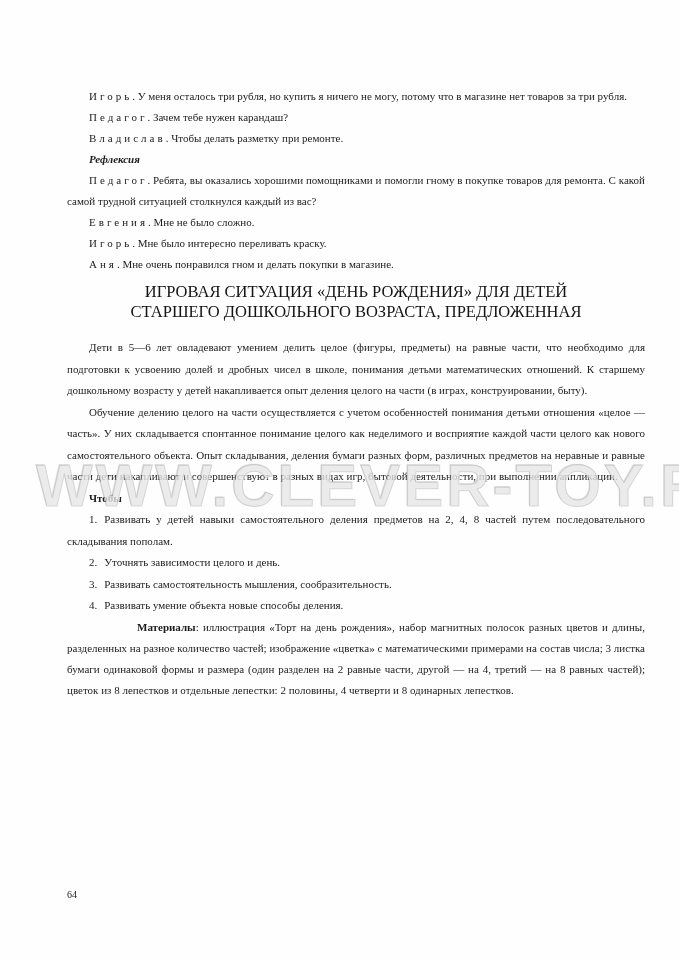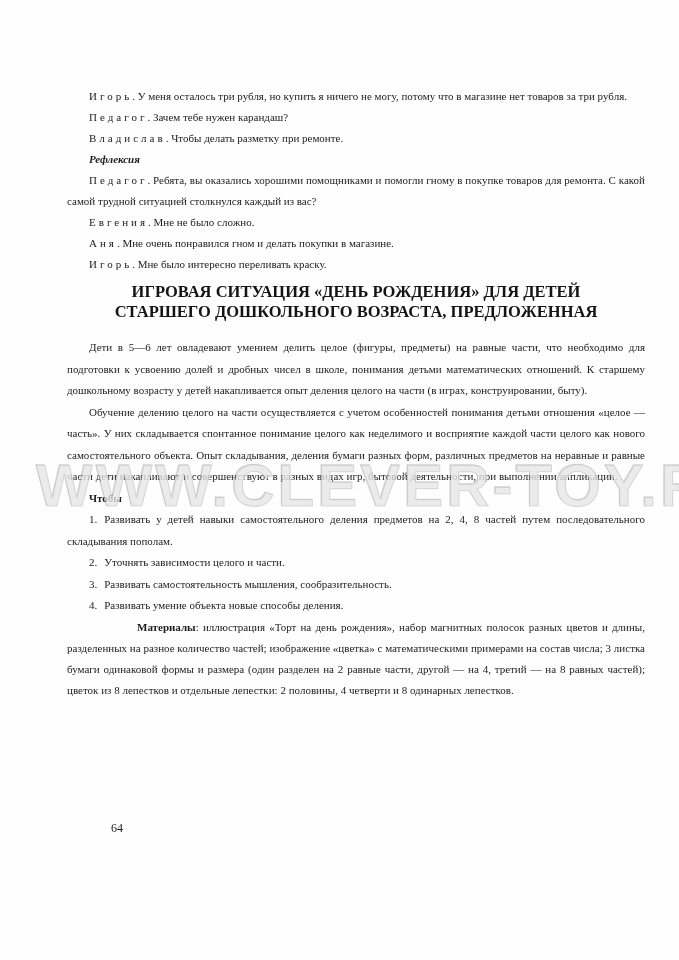--- a/index.html
+++ b/index.html
@@ -26,32 +26,31 @@
     text-indent: 22px;
     font-size: 11px;
     line-height: 21px;
   }
   .intro p, .tasks p, .materials { line-height: 21.5px; }
   .speaker { letter-spacing: 3px; }
   .reflection { font-weight: bold; font-style: italic; }
   .heading {
     margin: 7px 0 15px 0;
     text-align: center;
-    font-weight: bold;
+    font-weight: normal;
     font-size: 16.5px;
     line-height: 20px;
     color: #141414;
   }
   .tasks .num { padding-right: 7px; }
   .tasks-label, .mat-label { font-weight: bold; margin-left: 48px; }
   .page-number {
     position: absolute;
-    left: 67px; top: 821px;
-    font-size: 12px;
-    margin-left: 44px;
+    left: 67px; top: 889px;
+    font-size: 10px;
   }
   .watermark {
     position: absolute;
     left: 36px; right: 14px; top: 451px;
     text-align: center;
     font-family: "Liberation Sans", sans-serif;
     font-weight: bold;
     font-size: 60px;
     letter-spacing: 3px;
     white-space: nowrap;
@@ -71,38 +70,38 @@
 
   <div class="content">
 
     <section>
       <p><span class="speaker">Игорь</span><span>. У меня осталось три рубля, но купить я ничего не могу, потому что в мага­зине нет товаров за три рубля.</span></p>
       <p><span class="speaker">Педагог</span><span>. Зачем тебе нужен карандаш?</span></p>
       <p><span class="speaker">Владислав</span><span>. Чтобы делать разметку при ремонте.</span></p>
       <p class="reflection">Рефлексия</p>
       <p><span class="speaker">Педагог</span><span>. Ребята, вы оказались хорошими помощниками и помогли гному в покуп­ке товаров для ремонта. С какой самой трудной ситуацией столкнулся каждый из вас?</span></p>
       <p><span class="speaker">Евгения</span><span>. Мне не было сложно.</span></p>
+      <p><span class="speaker">Игорь</span><span>. Мне было интересно переливать краску.</span></p>
       <p><span class="speaker">Аня</span><span>. Мне очень понравился гном и делать покупки в магазине.</span></p>
-      <p><span class="speaker">Игорь</span><span>. Мне было интересно переливать краску.</span></p>
     </section>
 
     <h1 class="heading">
       <div>ИГРОВАЯ СИТУАЦИЯ «ДЕНЬ РОЖДЕНИЯ» ДЛЯ ДЕТЕЙ</div>
       <div>СТАРШЕГО ДОШКОЛЬНОГО ВОЗРАСТА, ПРЕДЛОЖЕННАЯ</div>
     </h1>
 
     <section class="intro">
       <p>Дети в 5—6 лет овладевают умением делить целое (фигуры, предметы) на равные части, что необходимо для подготовки к усвоению долей и дробных чисел в школе, понимания детьми математических отношений. К старшему дошкольному возрасту у детей накапливается опыт деления целого на части (в играх, конструировании, быту).</p>
       <p>Обучение делению целого на части осуществляется с учетом особенностей понима­ния детьми отношения «целое — часть». У них складывается спонтанное понимание целого как неделимого и восприятие каждой части целого как нового самостоятельно­го объекта. Опыт складывания, деления бумаги разных форм, различных предметов на неравные и равные части дети накапливают и совершенствуют в разных видах игр, бытовой деятельности, при выполнении аппликации.</p>
     </section>
 
     <section class="tasks">
       <p class="tasks-label">Чтобы</p>
       <p><span class="num">1.</span><span>Развивать у детей навыки самостоятельного деления предметов на 2, 4, 8 частей путем последовательного складывания пополам.</span></p>
-      <p><span class="num">2.</span><span>Уточнять зависимости целого и части.</span></p>
+      <p><span class="num">2.</span><span>Уточнять зависимости целого и день.</span></p>
       <p><span class="num">3.</span><span>Развивать самостоятельность мышления, сообразительность.</span></p>
       <p><span class="num">4.</span><span>Развивать умение объекта новые способы деления.</span></p>
     </section>
 
     <p class="materials"><span class="mat-label">Материалы</span><span>: иллюстрация «Торт на день рождения», набор магнитных полосок разных цветов и длины, разделенных на разное количество частей; изображение «цвет­ка» с математическими примерами на состав числа; 3 листка бумаги одинаковой фор­мы и размера (один разделен на 2 равные части, другой — на 4, третий — на 8 равных частей); цветок из 8 лепестков и отдельные лепестки: 2 половины, 4 четверти и 8 оди­нарных лепестков.</span></p>
 
   </div>
 
   <div class="page-number">64</div>
 

